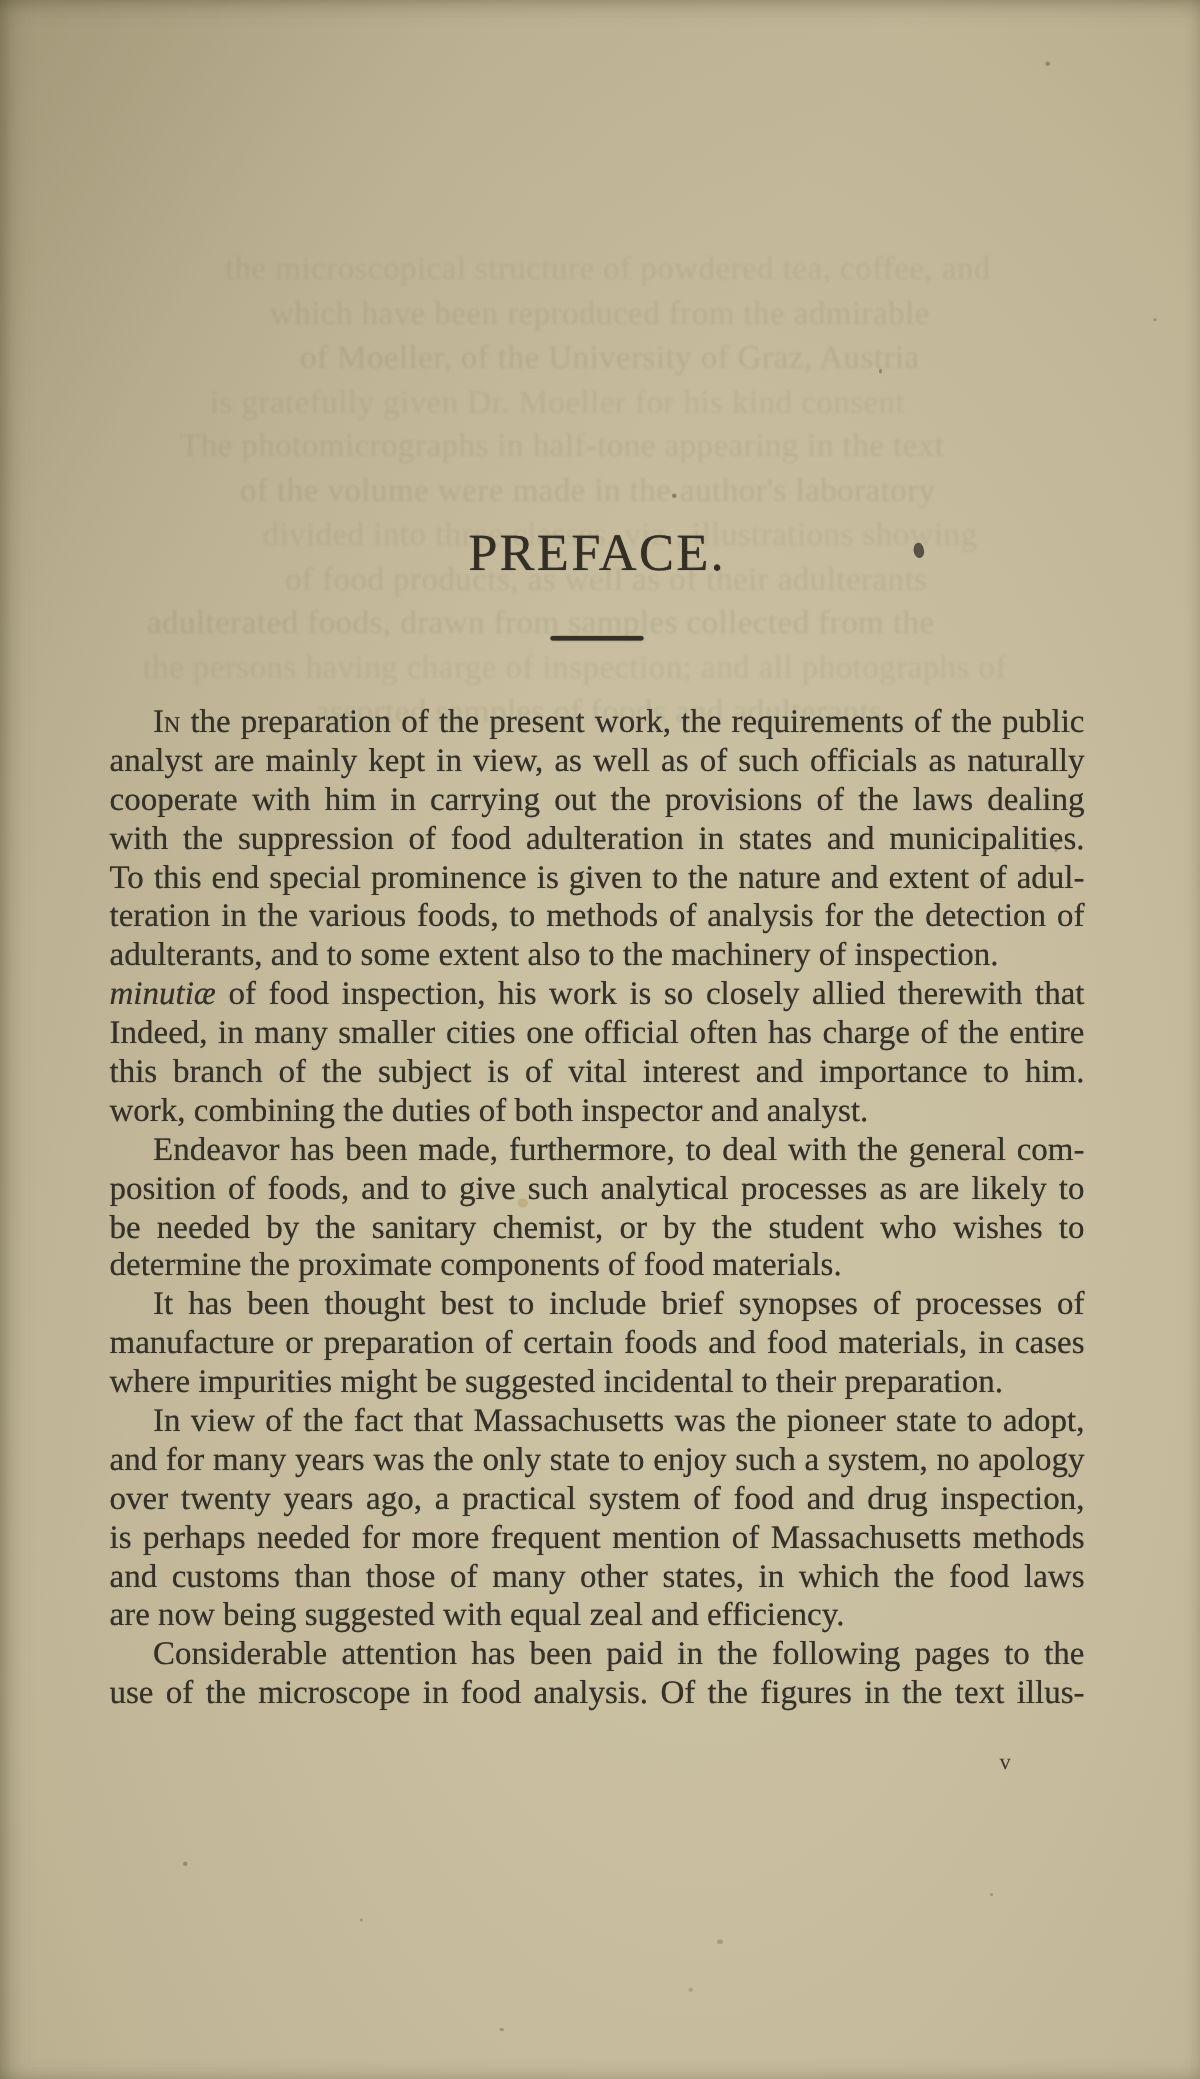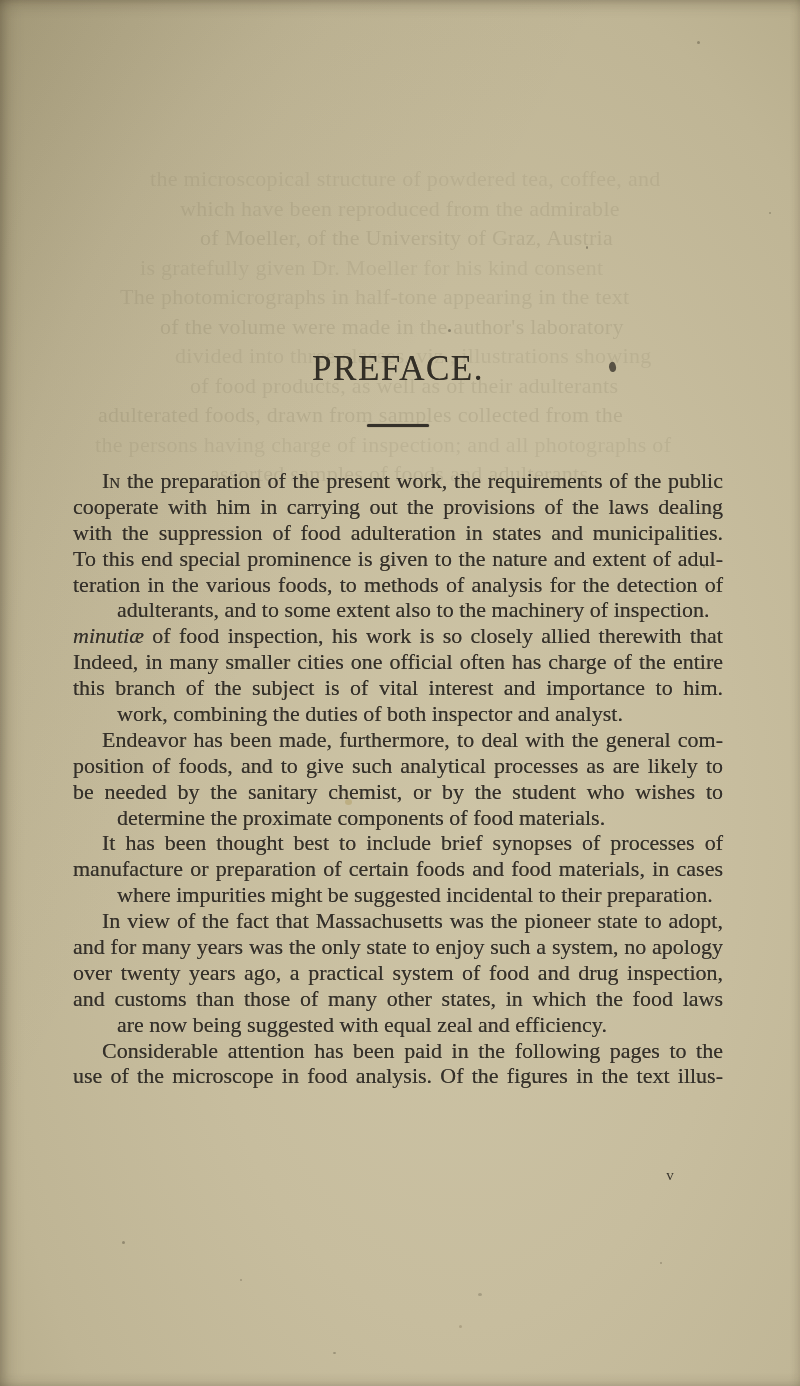--- a/index.html
+++ b/index.html
@@ -45,21 +45,21 @@
   }
   .body{
     position:absolute;z-index:2;
     left:73px;top:468px;width:650px;
     font-size:22px;line-height:25.9px;
     color:#34302a;
     text-shadow:0 0 0.5px rgba(47,42,32,0.65);
   }
   .line{text-align:justify;text-align-last:justify;height:25.9px;overflow:visible;white-space:normal;}
   .line.indent{text-indent:29px;}
-  .line.last{text-align-last:left;margin-left:44px;}
+  .line.last{text-align-last:left;}
   .it{font-style:italic;}
   .sc{font-variant:small-caps;}
   .pagenum{
     position:absolute;z-index:2;
     left:655px;top:1167px;width:30px;
     text-align:center;
     font-size:15px;color:#3a362e;
   }
   .speck{position:absolute;z-index:3;pointer-events:none;}
 </style>
@@ -77,39 +77,41 @@
       <div class="gline" style="top: 343px; left: 175px; opacity: 0.1;">divided into three classes, viz., illustrations showing</div>
       <div class="gline" style="top: 372.5px; left: 190px; opacity: 0.12;">of food products, as well as of their adulterants</div>
       <div class="gline" style="top: 402px; left: 98px; opacity: 0.14; text-align: center;">adulterated foods, drawn from samples collected from the</div>
       <div class="gline" style="top: 431.5px; left: 95px; opacity: 0.1;">the persons having charge of inspection; and all photographs of</div>
       <div class="gline" style="top: 461px; left: 210px; opacity: 0.12;">assorted samples of foods and adulterants</div>
     </div>
   <h1 class="title">PREFACE.</h1>
   <div class="rule"></div>
   <div class="body">
       <div class="line indent"><span class="sc">In</span><span> the preparation of the present work, the requirements of the public</span></div>
+      <div class="line"><span>analyst are mainly kept in view, as well as of such officials as naturally</span></div>
       <div class="line"><span>cooperate with him in carrying out the provisions of the laws dealing</span></div>
       <div class="line"><span>with the suppression of food adulteration in states and municipalities.</span></div>
       <div class="line"><span>To this end special prominence is given to the nature and extent of adul-</span></div>
       <div class="line"><span>teration in the various foods, to methods of analysis for the detection of</span></div>
       <div class="line last"><span>adulterants, and to some extent also to the machinery of inspection.</span></div>
       <div class="line"><span class="it">minutiæ</span><span> of food inspection, his work is so closely allied therewith that</span></div>
       <div class="line"><span>Indeed, in many smaller cities one official often has charge of the entire</span></div>
       <div class="line"><span>this branch of the subject is of vital interest and importance to him.</span></div>
       <div class="line last"><span>work, combining the duties of both inspector and analyst.</span></div>
       <div class="line indent"><span>Endeavor has been made, furthermore, to deal with the general com-</span></div>
       <div class="line"><span>position of foods, and to give such analytical processes as are likely to</span></div>
       <div class="line"><span>be needed by the sanitary chemist, or by the student who wishes to</span></div>
       <div class="line last"><span>determine the proximate components of food materials.</span></div>
       <div class="line indent"><span>It has been thought best to include brief synopses of processes of</span></div>
       <div class="line"><span>manufacture or preparation of certain foods and food materials, in cases</span></div>
       <div class="line last"><span>where impurities might be suggested incidental to their preparation.</span></div>
       <div class="line indent"><span>In view of the fact that Massachusetts was the pioneer state to adopt,</span></div>
       <div class="line"><span>and for many years was the only state to enjoy such a system, no apology</span></div>
       <div class="line"><span>over twenty years ago, a practical system of food and drug inspection,</span></div>
+      <div class="line"><span>is perhaps needed for more frequent mention of Massachusetts methods</span></div>
       <div class="line"><span>and customs than those of many other states, in which the food laws</span></div>
       <div class="line last"><span>are now being suggested with equal zeal and efficiency.</span></div>
       <div class="line indent"><span>Considerable attention has been paid in the following pages to the</span></div>
       <div class="line"><span>use of the microscope in food analysis.  Of the figures in the text illus-</span></div>
     </div>
   <div class="pagenum">v</div>
 <div class="speck" style="left: 609px; top: 362px; width: 7px; height: 10px; opacity: 0.72; background: rgb(46, 42, 34); border-radius: 62% 38% 55% 45%; transform: rotate(-18deg);"></div>
     <div class="speck" style="left: 448px; top: 329px; width: 3px; height: 3px; opacity: 0.45; background: rgb(58, 53, 42); border-radius: 50%; transform: rotate(0deg);"></div>
     <div class="speck" style="left: 345px; top: 799px; width: 7px; height: 6px; opacity: 0.38; background: rgb(168, 146, 78); border-radius: 50%; transform: rotate(0deg);"></div>
     <div class="speck" style="left: 697px; top: 41px; width: 3px; height: 3px; opacity: 0.4; background: rgb(74, 68, 53); border-radius: 50%; transform: rotate(0deg);"></div>

